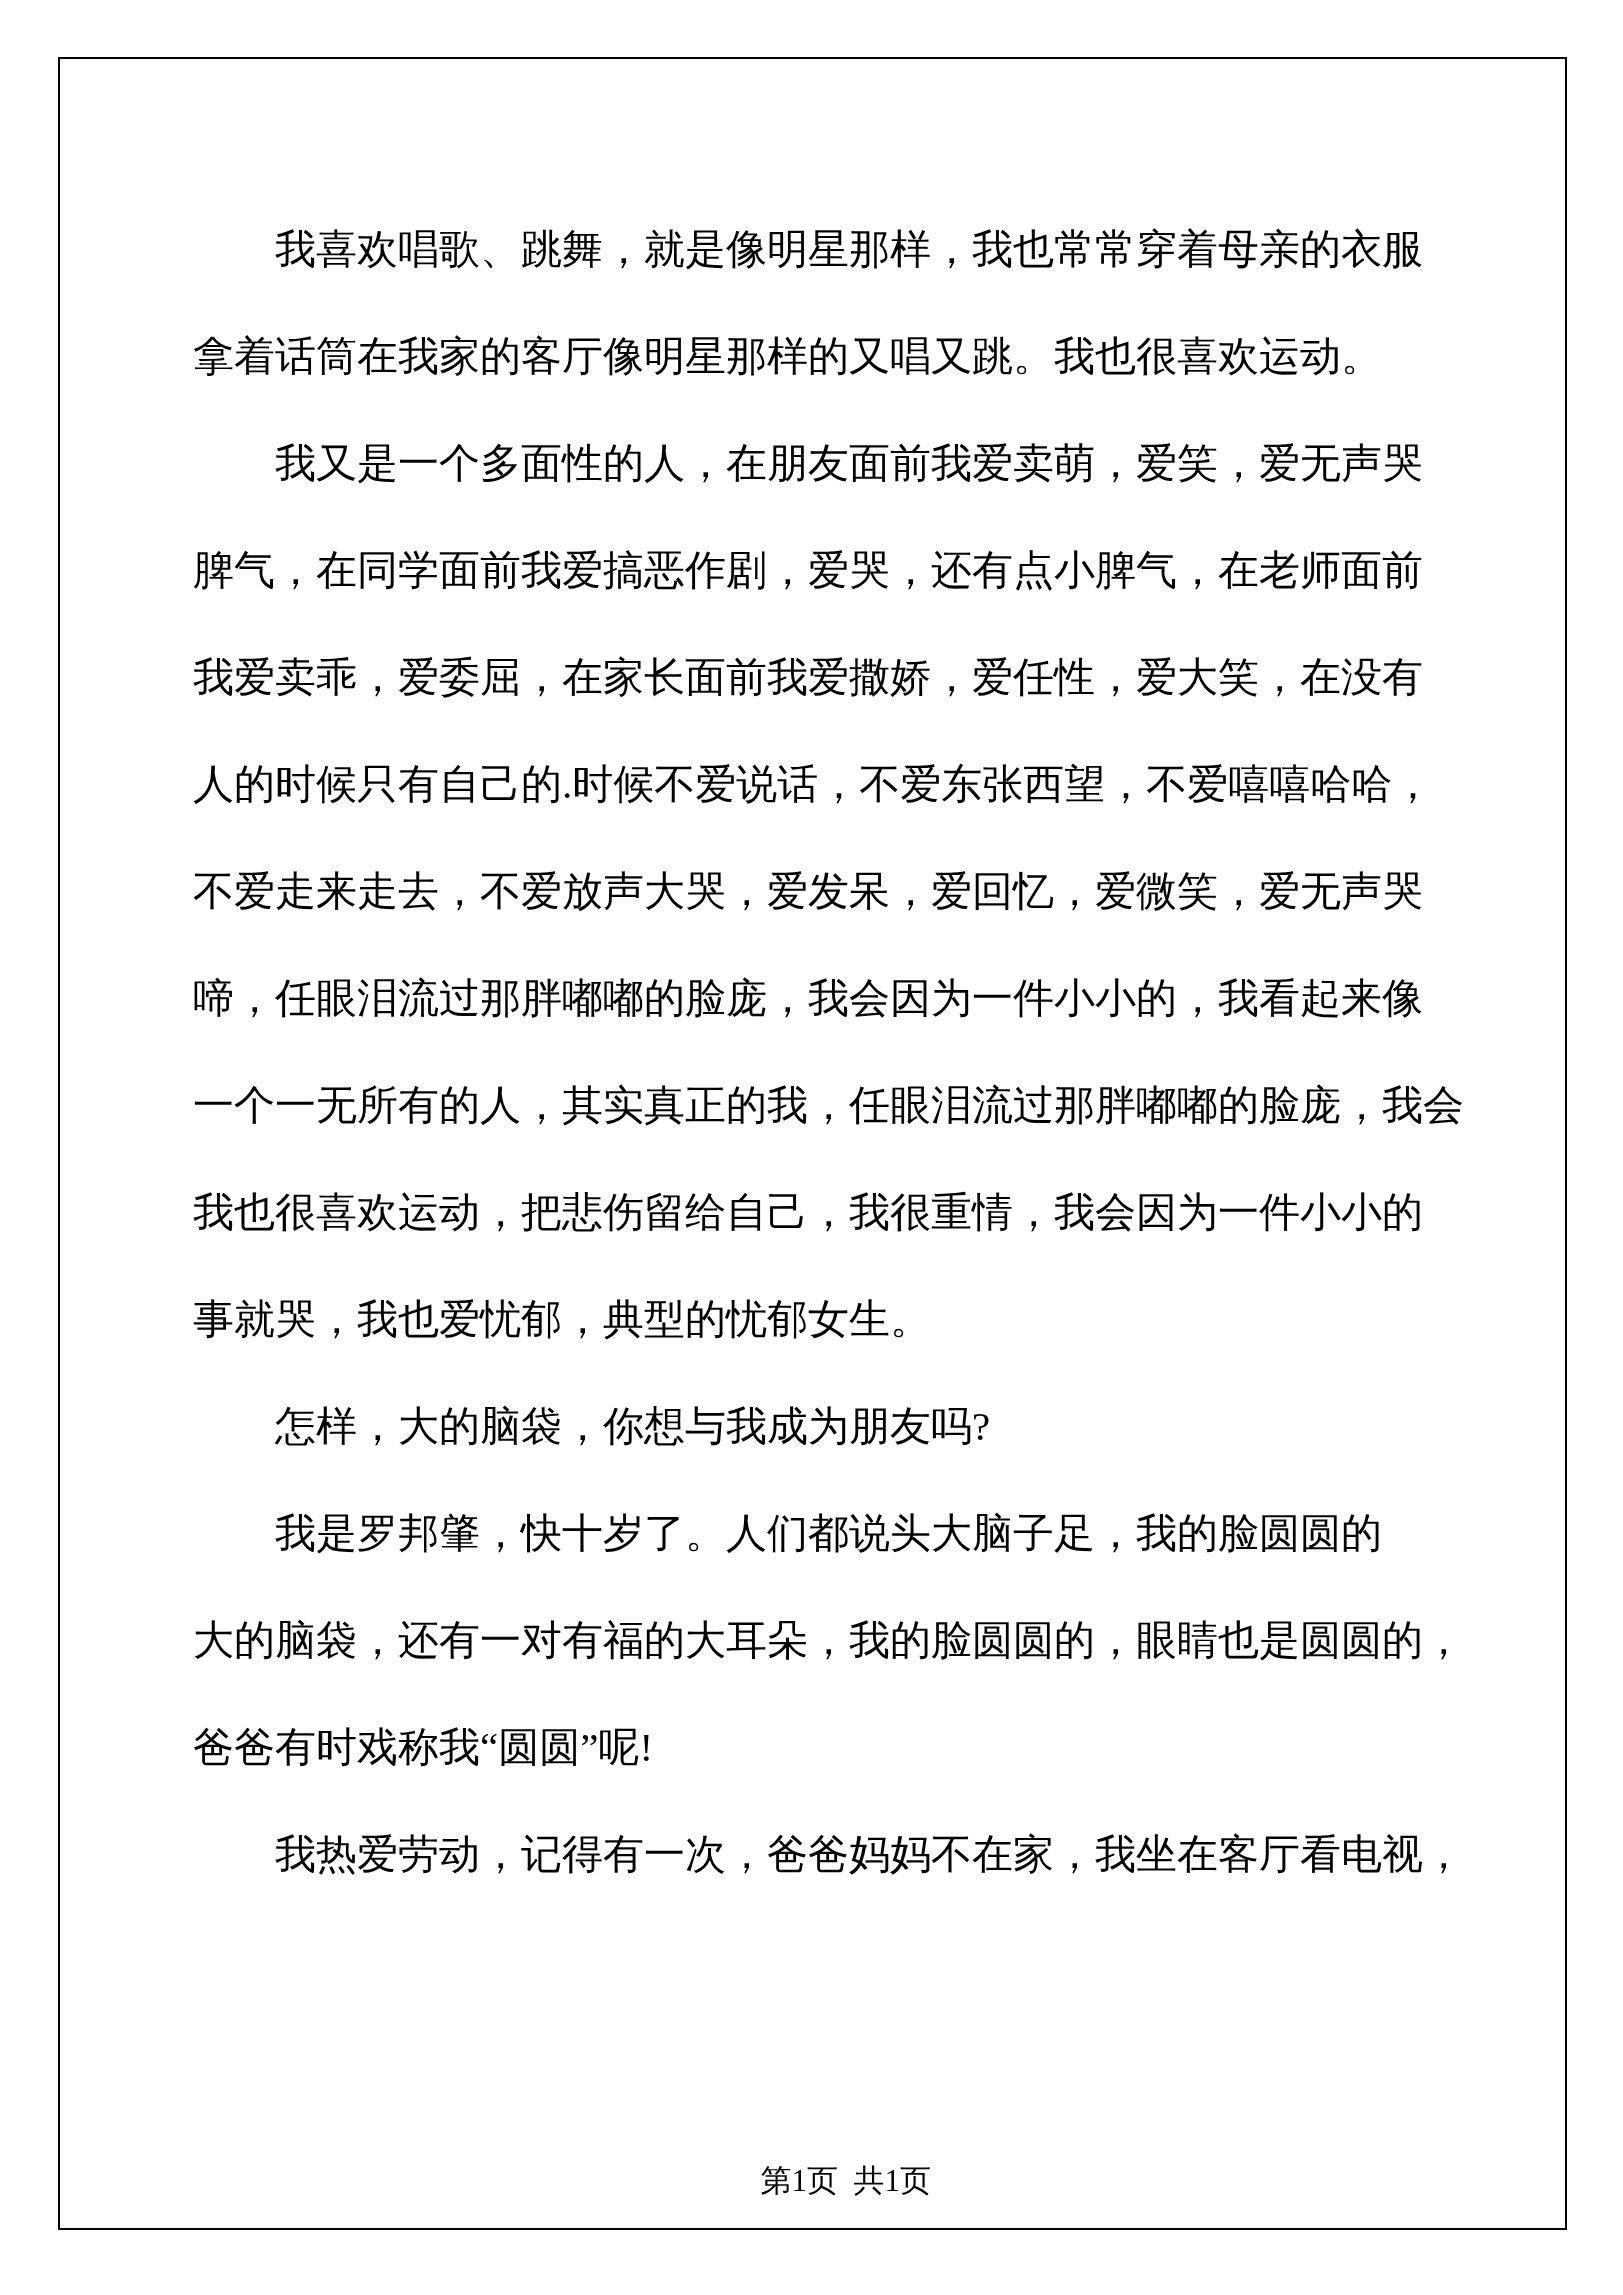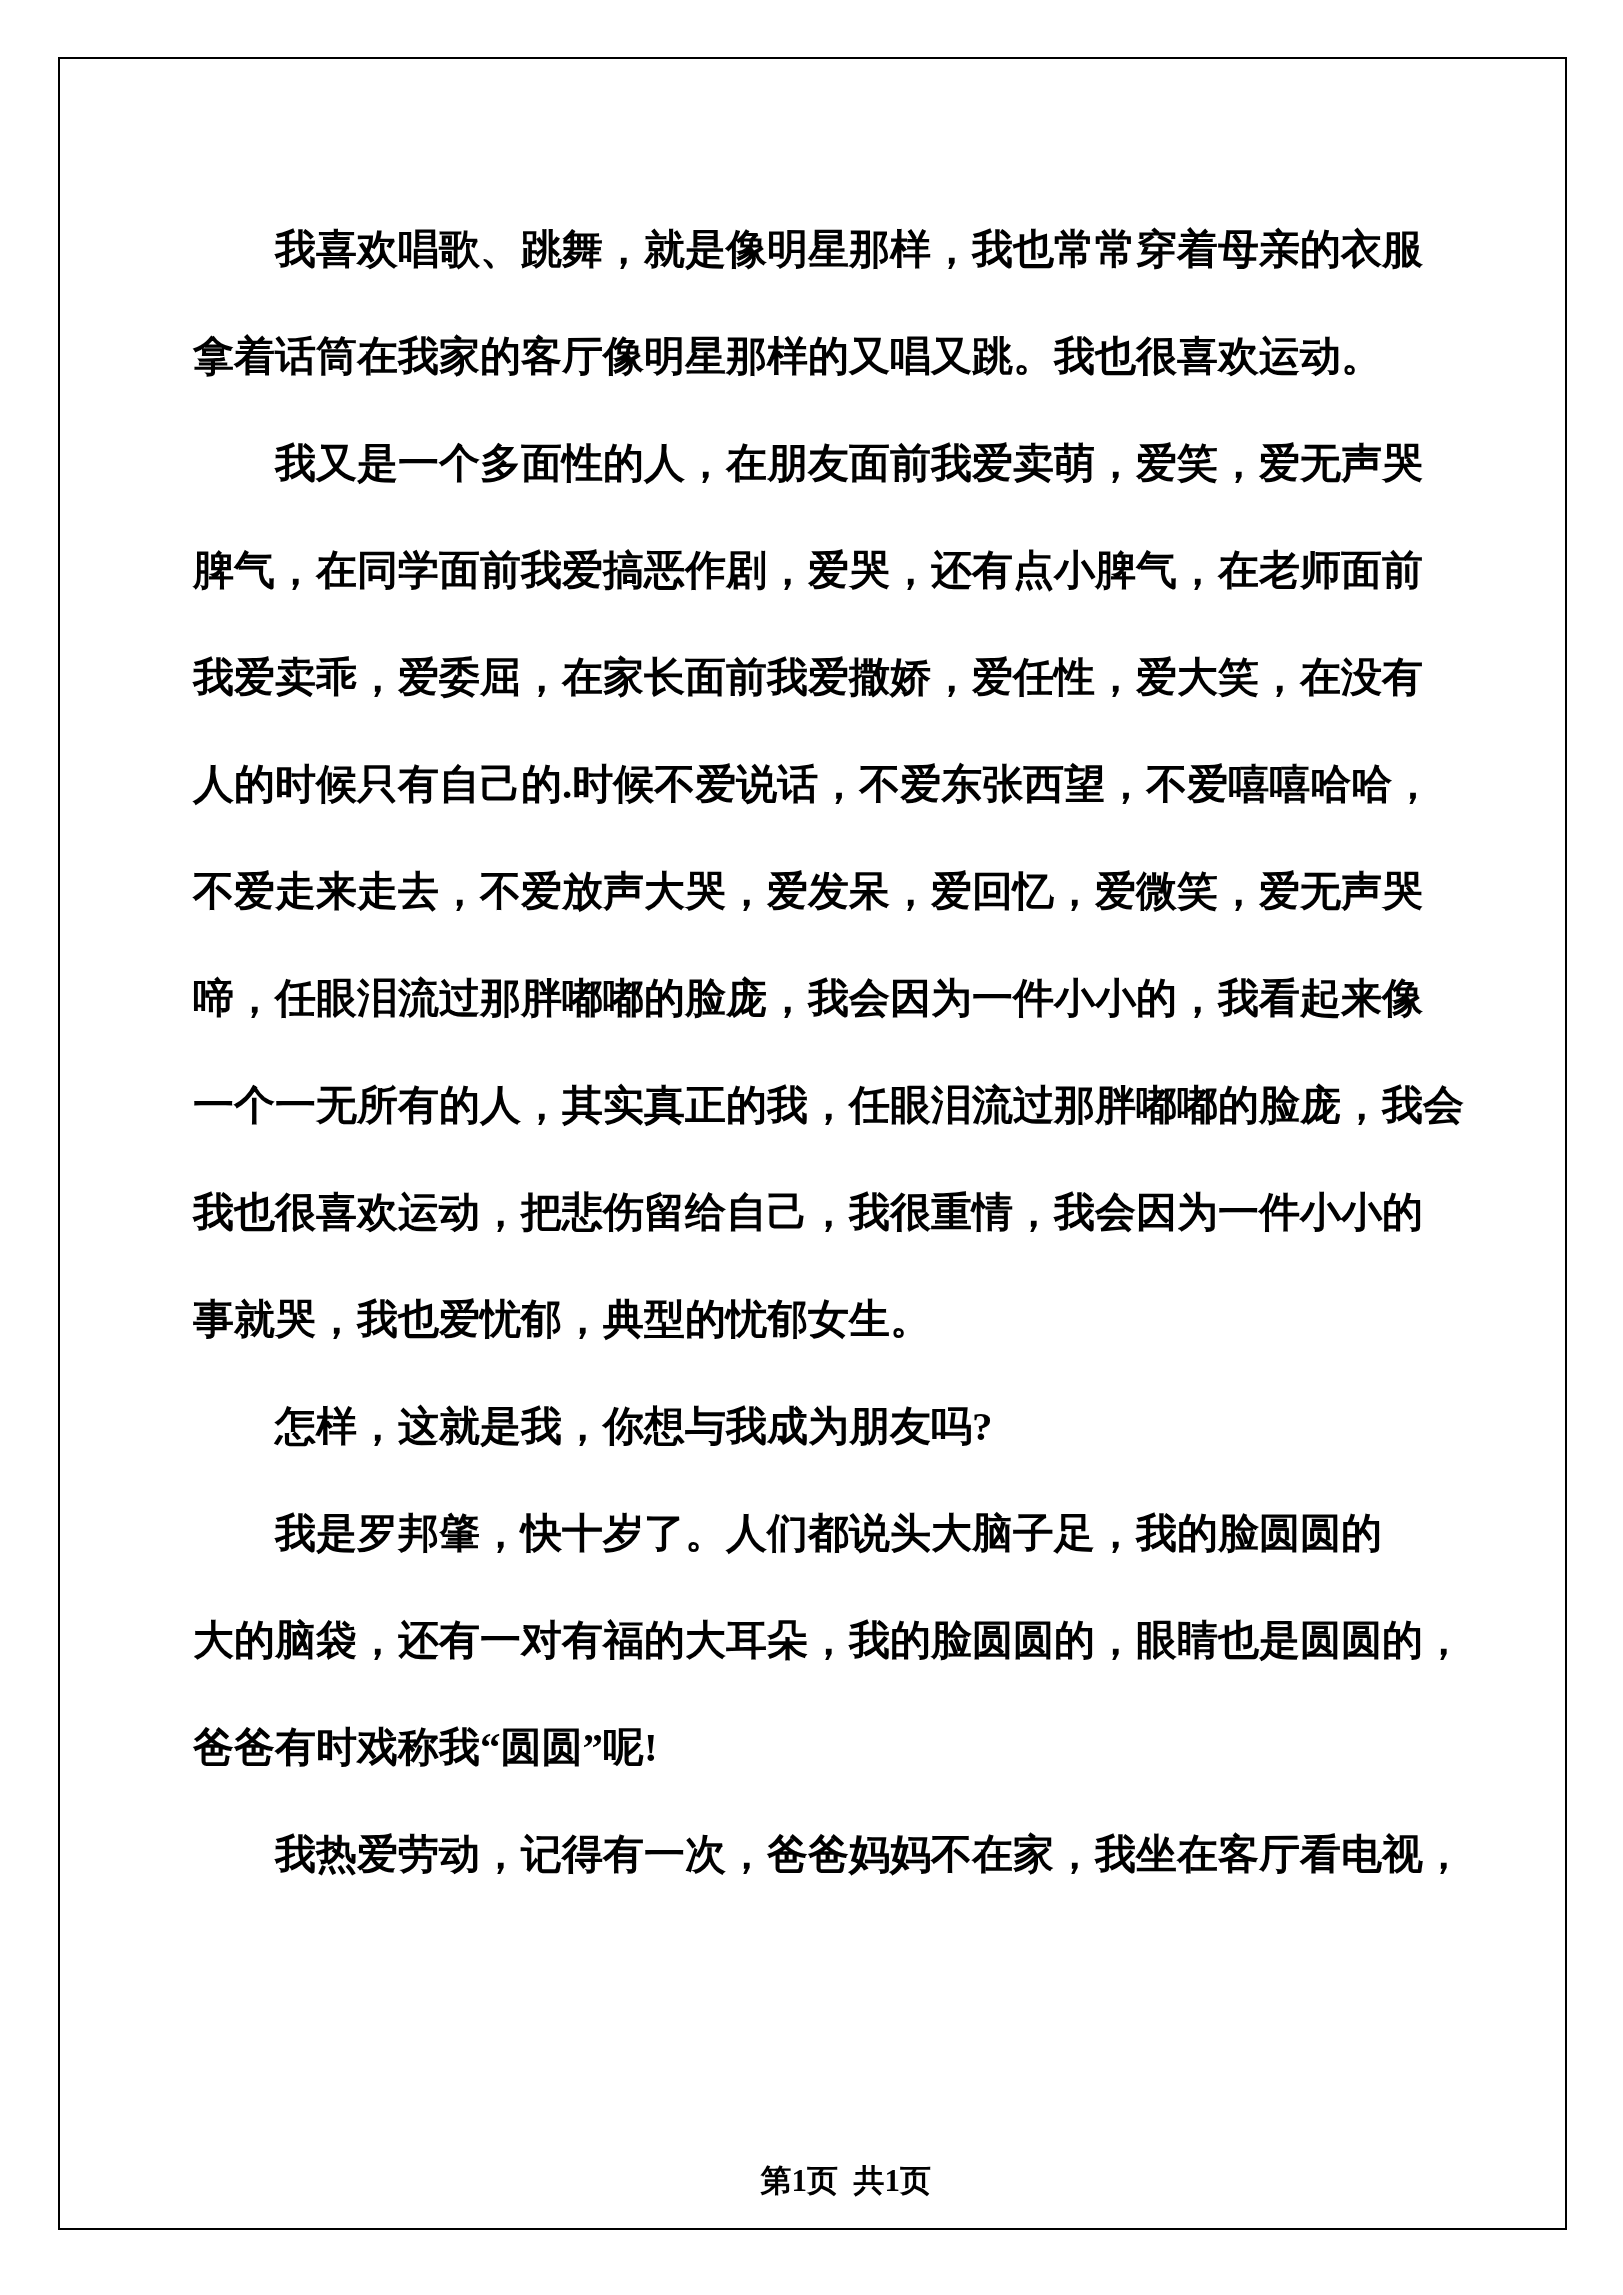--- a/index.html
+++ b/index.html
@@ -8,21 +8,20 @@
     background: #ffffff;
   }
   .page {
     position: relative;
     width: 1623px;
     height: 2295px;
     background: #ffffff;
     font-family: "Liberation Serif", "DejaVu Serif", serif;
     color: #000000;
     overflow: hidden;
-    font-weight: bold;
   }
   .frame {
     position: absolute;
     left: 58px;
     top: 57px;
     width: 1505px;
     height: 2169px;
     border: 2.2px solid #000000;
     background: #ffffff;
   }
@@ -63,21 +62,21 @@
         <div class="line">拿着话筒在我家的客厅像明星那样的又唱又跳。我也很喜欢运动。</div>
         <div class="line indent">我又是一个多面性的人，在朋友面前我爱卖萌，爱笑，爱无声哭</div>
         <div class="line">脾气，在同学面前我爱搞恶作剧，爱哭，还有点小脾气，在老师面前</div>
         <div class="line">我爱卖乖，爱委屈，在家长面前我爱撒娇，爱任性，爱大笑，在没有</div>
         <div class="line">人的时候只有自己的.时候不爱说话，不爱东张西望，不爱嘻嘻哈哈，</div>
         <div class="line">不爱走来走去，不爱放声大哭，爱发呆，爱回忆，爱微笑，爱无声哭</div>
         <div class="line">啼，任眼泪流过那胖嘟嘟的脸庞，我会因为一件小小的，我看起来像</div>
         <div class="line">一个一无所有的人，其实真正的我，任眼泪流过那胖嘟嘟的脸庞，我会</div>
         <div class="line">我也很喜欢运动，把悲伤留给自己，我很重情，我会因为一件小小的</div>
         <div class="line">事就哭，我也爱忧郁，典型的忧郁女生。</div>
-        <div class="line indent">怎样，这就是我，你想与我成为朋友吗?</div>
+        <div class="line indent">怎样，大的脑袋，你想与我成为朋友吗?</div>
         <div class="line indent">我是罗邦肇，快十岁了。人们都说头大脑子足，我的脸圆圆的</div>
         <div class="line">大的脑袋，还有一对有福的大耳朵，我的脸圆圆的，眼睛也是圆圆的，</div>
         <div class="line">爸爸有时戏称我“圆圆”呢!</div>
         <div class="line indent">我热爱劳动，记得有一次，爸爸妈妈不在家，我坐在客厅看电视，</div>
       </div>
     <div class="footer">
       <span>第1页  共1页</span>
     </div>
   </div>
 </div>

